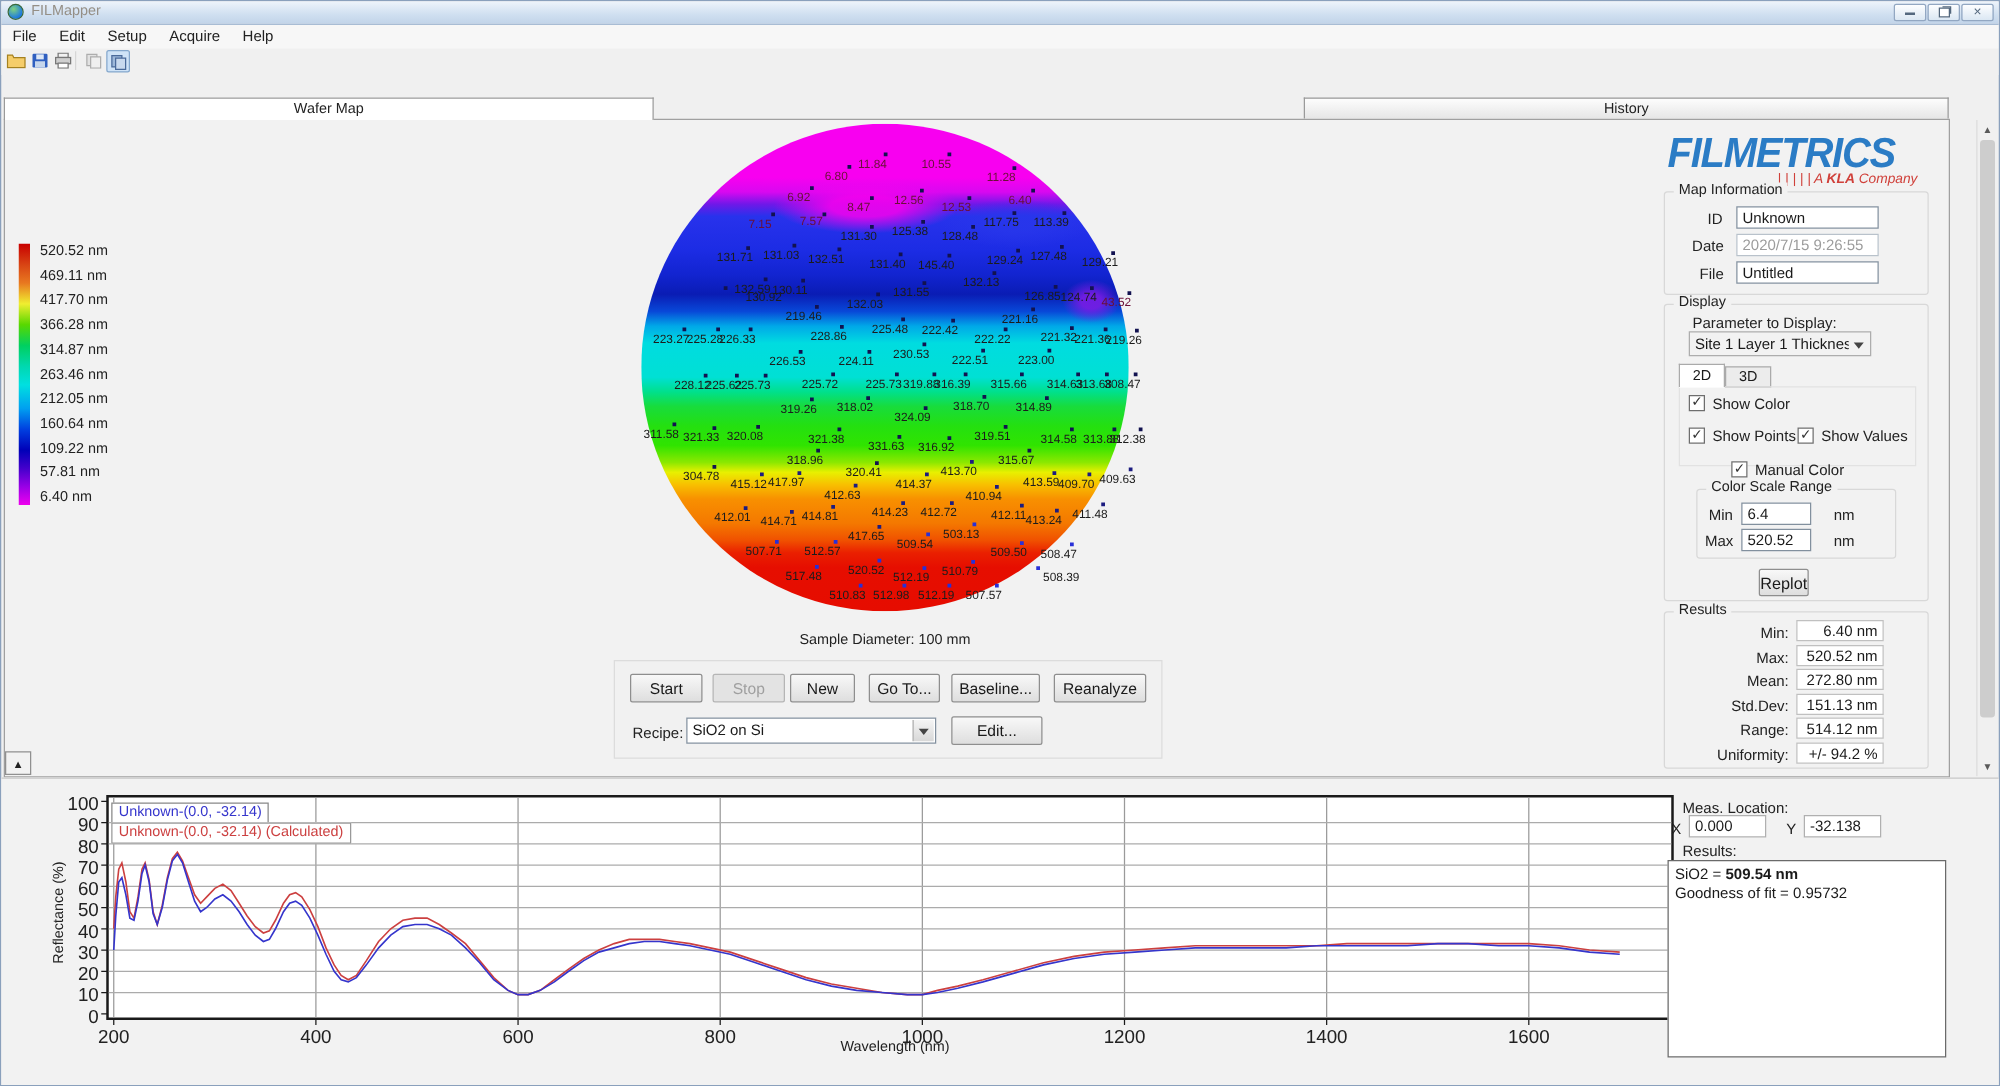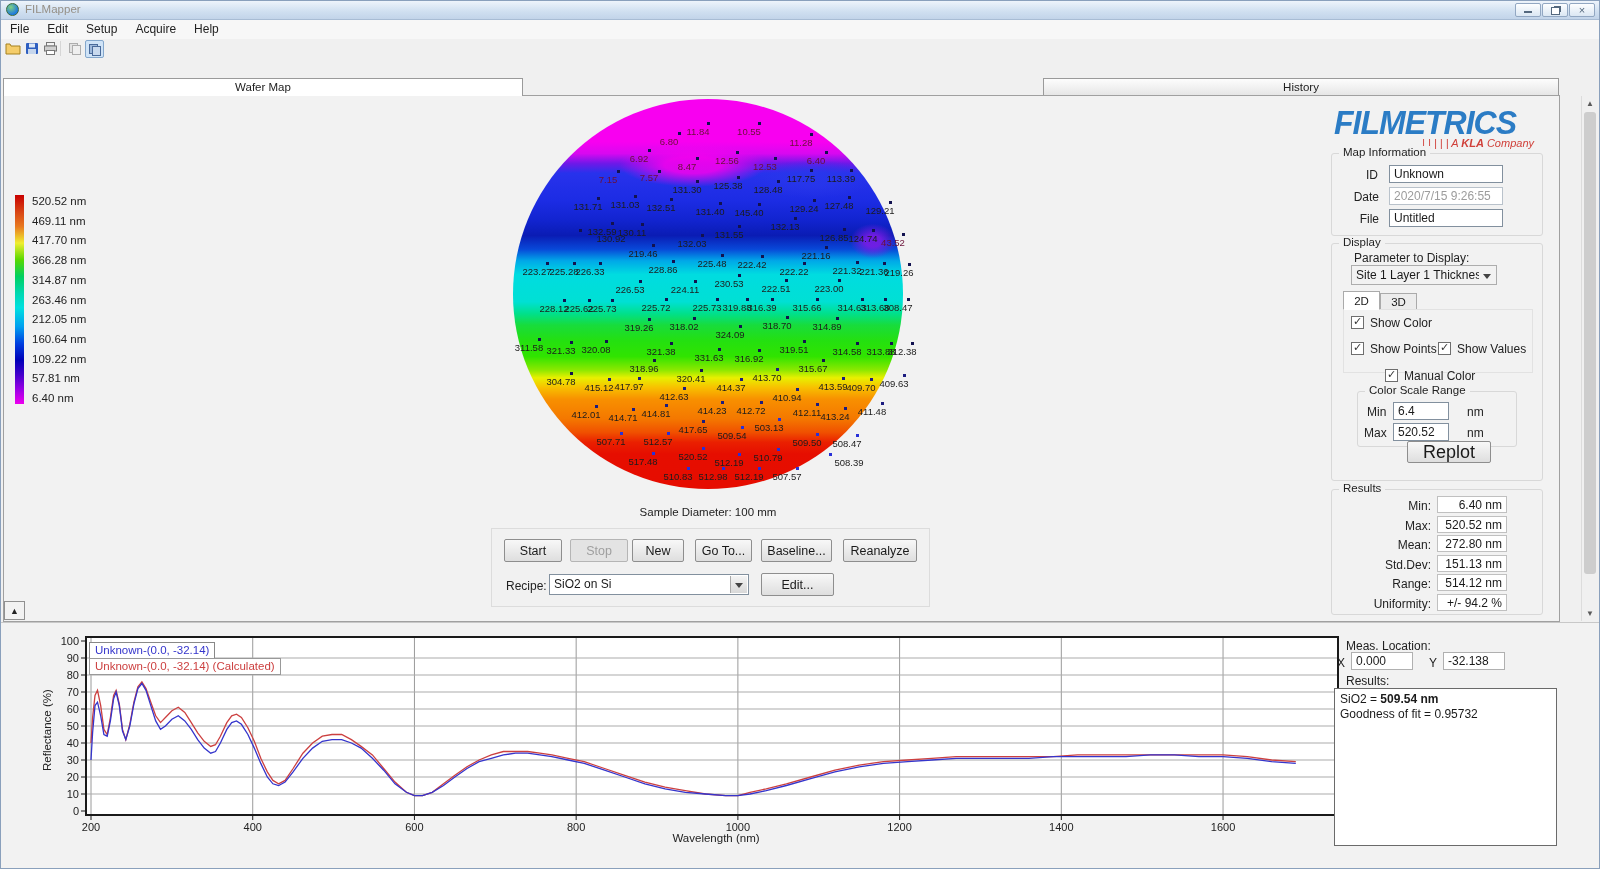--- a/index.html
+++ b/index.html
@@ -67,21 +67,21 @@
   .mini-tab.active{background:#fff;border-bottom:1px solid #fff;z-index:2;}
   .subpanel{position:absolute;border:1px solid #e2e2e2;}
   
   .vscroll{position:absolute;right:1px;top:95px;width:16px;height:525px;background:#f0f0f0;border-left:1px solid #dcdcdc;}
   .varrow{position:absolute;left:1px;width:14px;height:15px;background:#f0f0f0;color:#5a5a5a;font-size:8px;text-align:center;line-height:15px;}
   .vthumb{position:absolute;left:2px;top:16px;width:12px;height:462px;background:#cdcdcd;border-radius:3px;}
   
   .splitbtn{position:absolute;left:3px;width:21px;height:19px;border:1px solid #909090;background:#f2f2f2;text-align:center;line-height:18px;font-size:9px;color:#222;box-sizing:border-box;}
   
   .bottom{position:absolute;left:0;top:621px;width:1600px;height:248px;background:#f2f2f2;border-top:1px solid #c8c8c8;}
-  .ticklabel{position:absolute;font-size:11px;color:#222;}
+  .ticklabel{position:absolute;font-size:15px;color:#222;}
   .ylab{width:26px;text-align:right;}
   .xlab{width:40px;text-align:center;}
   .axis-title-x{position:absolute;font-size:11.5px;color:#222;}
   .axis-title-y{position:absolute;font-size:11.5px;color:#222;transform:rotate(-90deg);transform-origin:left top;white-space:nowrap;}
   .chart-legend{position:absolute;border:1px solid #888;background:#fff;padding:0 5px;font-size:11.5px;line-height:15px;white-space:nowrap;z-index:4;}
   
   .measpanel-box{position:absolute;left:1333px;top:687px;width:223px;height:158px;background:#fff;border:1px solid #6a6a6a;box-sizing:border-box;padding:3px 5px;font-size:12px;line-height:15px;}
 </style>
 </head>
 <body>
@@ -194,21 +194,21 @@
   <div class="flabel" style="left:1403px;top:368px;">Manual Color</div>
   <div class="gb" style="left:1356px;top:390px;width:160px;height:56px;">
     <span class="gb-legend" style="background:#f2f2f2;">Color Scale Range</span>
   </div>
   <div class="flabel" style="left:1366px;top:404px;">Min</div>
   <div class="tb" style="left:1392px;top:401px;width:56px;height:18px;">6.4</div>
   <div class="flabel" style="left:1466px;top:404px;">nm</div>
   <div class="flabel" style="left:1363px;top:425px;">Max</div>
   <div class="tb" style="left:1392px;top:422px;width:56px;height:18px;">520.52</div>
   <div class="flabel" style="left:1466px;top:425px;">nm</div>
-  <div class="btn" style="left:1406px;top:440px;width:84px;height:22px;line-height:21px;font-size:18px;">Replot</div>
+  <div class="btn" style="left:1406px;top:454px;width:40px;height:22px;line-height:21px;font-size:13px;">Replot</div>
 
   <div class="gb" style="left:1330px;top:488px;width:212px;height:126px;">
     <span class="gb-legend">Results</span>
   </div>
   <div id="resultsRows"></div>
 
   <div class="vscroll">
     <span class="varrow" style="top:0;">▲</span>
     <span class="vthumb"></span>
     <span class="varrow" style="bottom:0;">▼</span>

